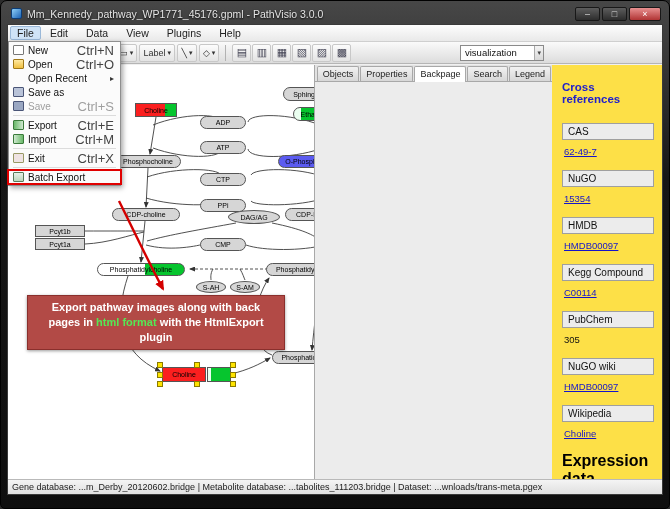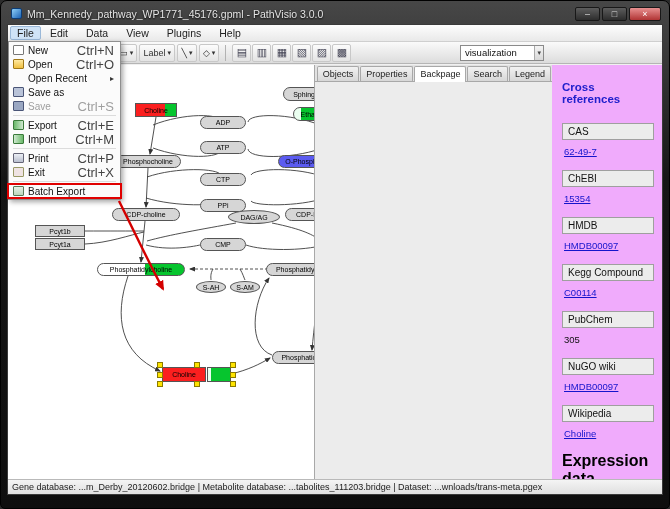--- a/index.html
+++ b/index.html
@@ -64,21 +64,21 @@
     background:#b24a46;border:1px solid #8a2f2c;box-shadow:0 1px 3px rgba(0,0,0,.4);
     color:#fff;font-weight:bold;font-size:11px;line-height:1.35;text-align:center;
     display:flex;align-items:center;justify-content:center;padding:3px 10px}
   .hlgreen{color:#55e855}
   
   #sidepanel{flex:1;background:#ececec;display:flex;flex-direction:row}
   #tabs{height:17px;background:#e2e2e2;display:flex;align-items:flex-end;border-bottom:1px solid #a8a8a8;padding:2px 0 0 2px}
   .tab{font-size:9px;padding:2px 5px;border:1px solid #a8a8a8;border-bottom:none;background:linear-gradient(#f2f2f2,#d7d7d7);
     margin-right:1px;border-radius:2px 2px 0 0;color:#222;white-space:nowrap}
   .tab.active{background:#fff;position:relative;top:1px;padding-bottom:3px}
-  #panelbody{background:#f0abfc;flex:1;padding:10px 8px 0 10px;overflow:hidden}
+  #panelbody{background:#fde047;flex:1;padding:10px 8px 0 10px;overflow:hidden}
   .xrefhead{color:#2020cc;font-weight:bold;font-size:11.5px;margin:6px 0 18px 0}
   .xsec{margin-bottom:13px}
   .xhead{width:92px;background:#ececec;border:1px solid #9f9f9f;font-size:10px;padding:2px 5px;color:#111}
   .xval{margin:6px 0 0 2px;font-size:9.5px;color:#111}
   .xval.link{color:#1414cc;text-decoration:underline}
   .exprhead{font-weight:bold;font-size:16px;color:#000;margin-top:12px}
   
   #statusbar{position:absolute;left:0;right:0;bottom:0;height:15px;background:linear-gradient(#f4f4f4,#e0e0e0);
     border-top:1px solid #b9b9b9;font-size:9px;color:#222;display:flex;align-items:center;padding-left:4px;
     white-space:nowrap;overflow:hidden}
@@ -253,39 +253,44 @@
         <div id="handles-layer">
             <div class="handle" style="left: 149px; top: 297px;"></div>
             <div class="handle" style="left: 185.5px; top: 297px;"></div>
             <div class="handle" style="left: 222px; top: 297px;"></div>
             <div class="handle" style="left: 149px; top: 306.5px;"></div>
             <div class="handle" style="left: 222px; top: 306.5px;"></div>
             <div class="handle" style="left: 149px; top: 316px;"></div>
             <div class="handle" style="left: 185.5px; top: 316px;"></div>
             <div class="handle" style="left: 222px; top: 316px;"></div>
           </div>
+        <div id="callout">
+          <div>
+            <span>Export pathway images along with back pages in </span><span class="hlgreen">html format</span><span> with the HtmlExport plugin</span>
+          </div>
+        </div>
       </div>
 
       <div id="sidepanel">
         <div id="tabs">
             <div class="tab">Objects</div>
             <div class="tab">Properties</div>
             <div class="tab active">Backpage</div>
             <div class="tab">Search</div>
             <div class="tab">Legend</div>
           </div>
         <div id="panelbody">
           <div class="xrefhead">Cross references</div>
           <div id="xrefs">
               <div class="xsec">
                 <div class="xhead">CAS</div>
                 <div class="xval link">62-49-7</div>
               </div>
               <div class="xsec">
-                <div class="xhead">ChEBI</div>
+                <div class="xhead">NuGO</div>
                 <div class="xval link">15354</div>
               </div>
               <div class="xsec">
                 <div class="xhead">HMDB</div>
                 <div class="xval link">HMDB00097</div>
               </div>
               <div class="xsec">
                 <div class="xhead">Kegg Compound</div>
                 <div class="xval link">C00114</div>
               </div>
@@ -345,25 +350,20 @@
           <span class="micon ic-export"></span>
           <span class="mlabel">Export</span>
           <span class="mshort">Ctrl+E</span>
         </div>
         <div class="menurow">
           <span class="micon ic-import"></span>
           <span class="mlabel">Import</span>
           <span class="mshort">Ctrl+M</span>
         </div>
         <div class="msep"></div>
-        <div class="menurow">
-          <span class="micon ic-print"></span>
-          <span class="mlabel">Print</span>
-          <span class="mshort">Ctrl+P</span>
-        </div>
         <div class="menurow">
           <span class="micon ic-exit"></span>
           <span class="mlabel">Exit</span>
           <span class="mshort">Ctrl+X</span>
         </div>
         <div class="msep"></div>
         <div class="menurow">
           <span class="micon ic-batch-export"></span>
           <span class="mlabel">Batch Export</span>
           <div class="hlbox"></div>

